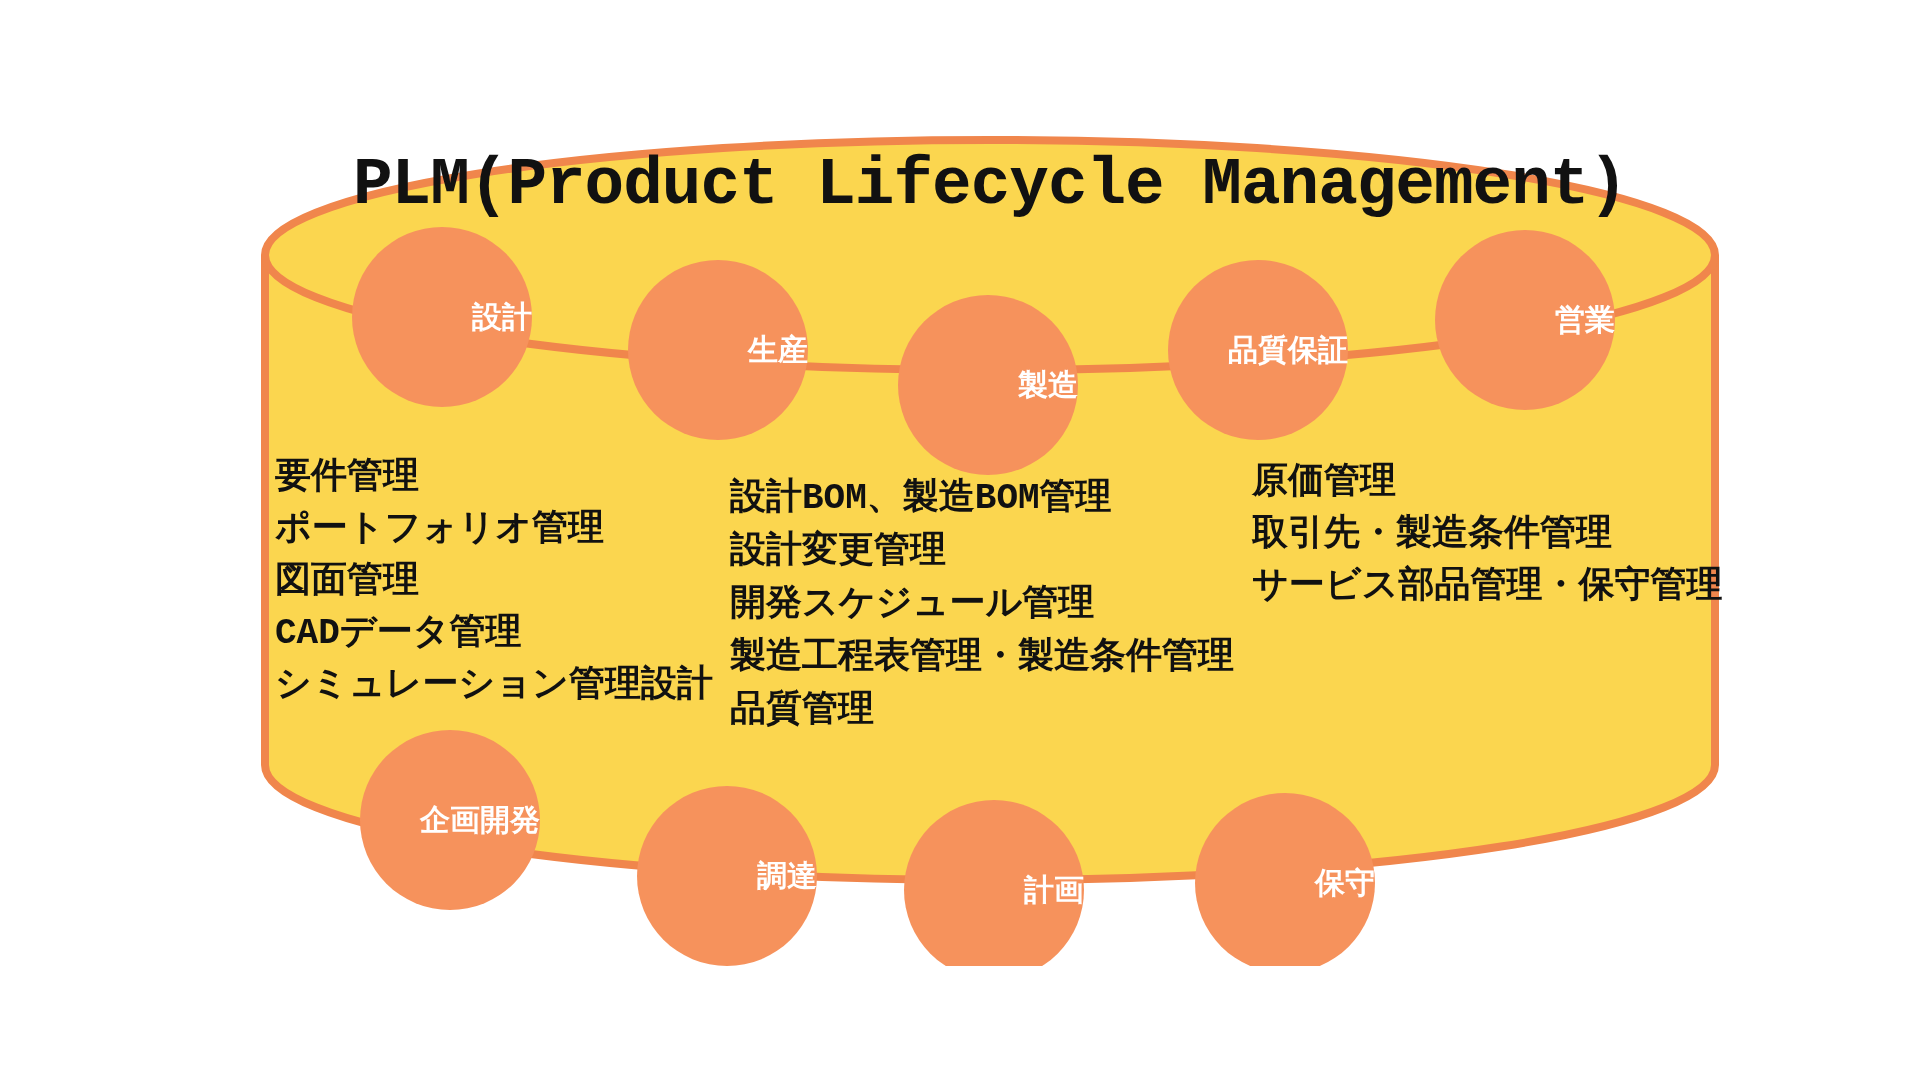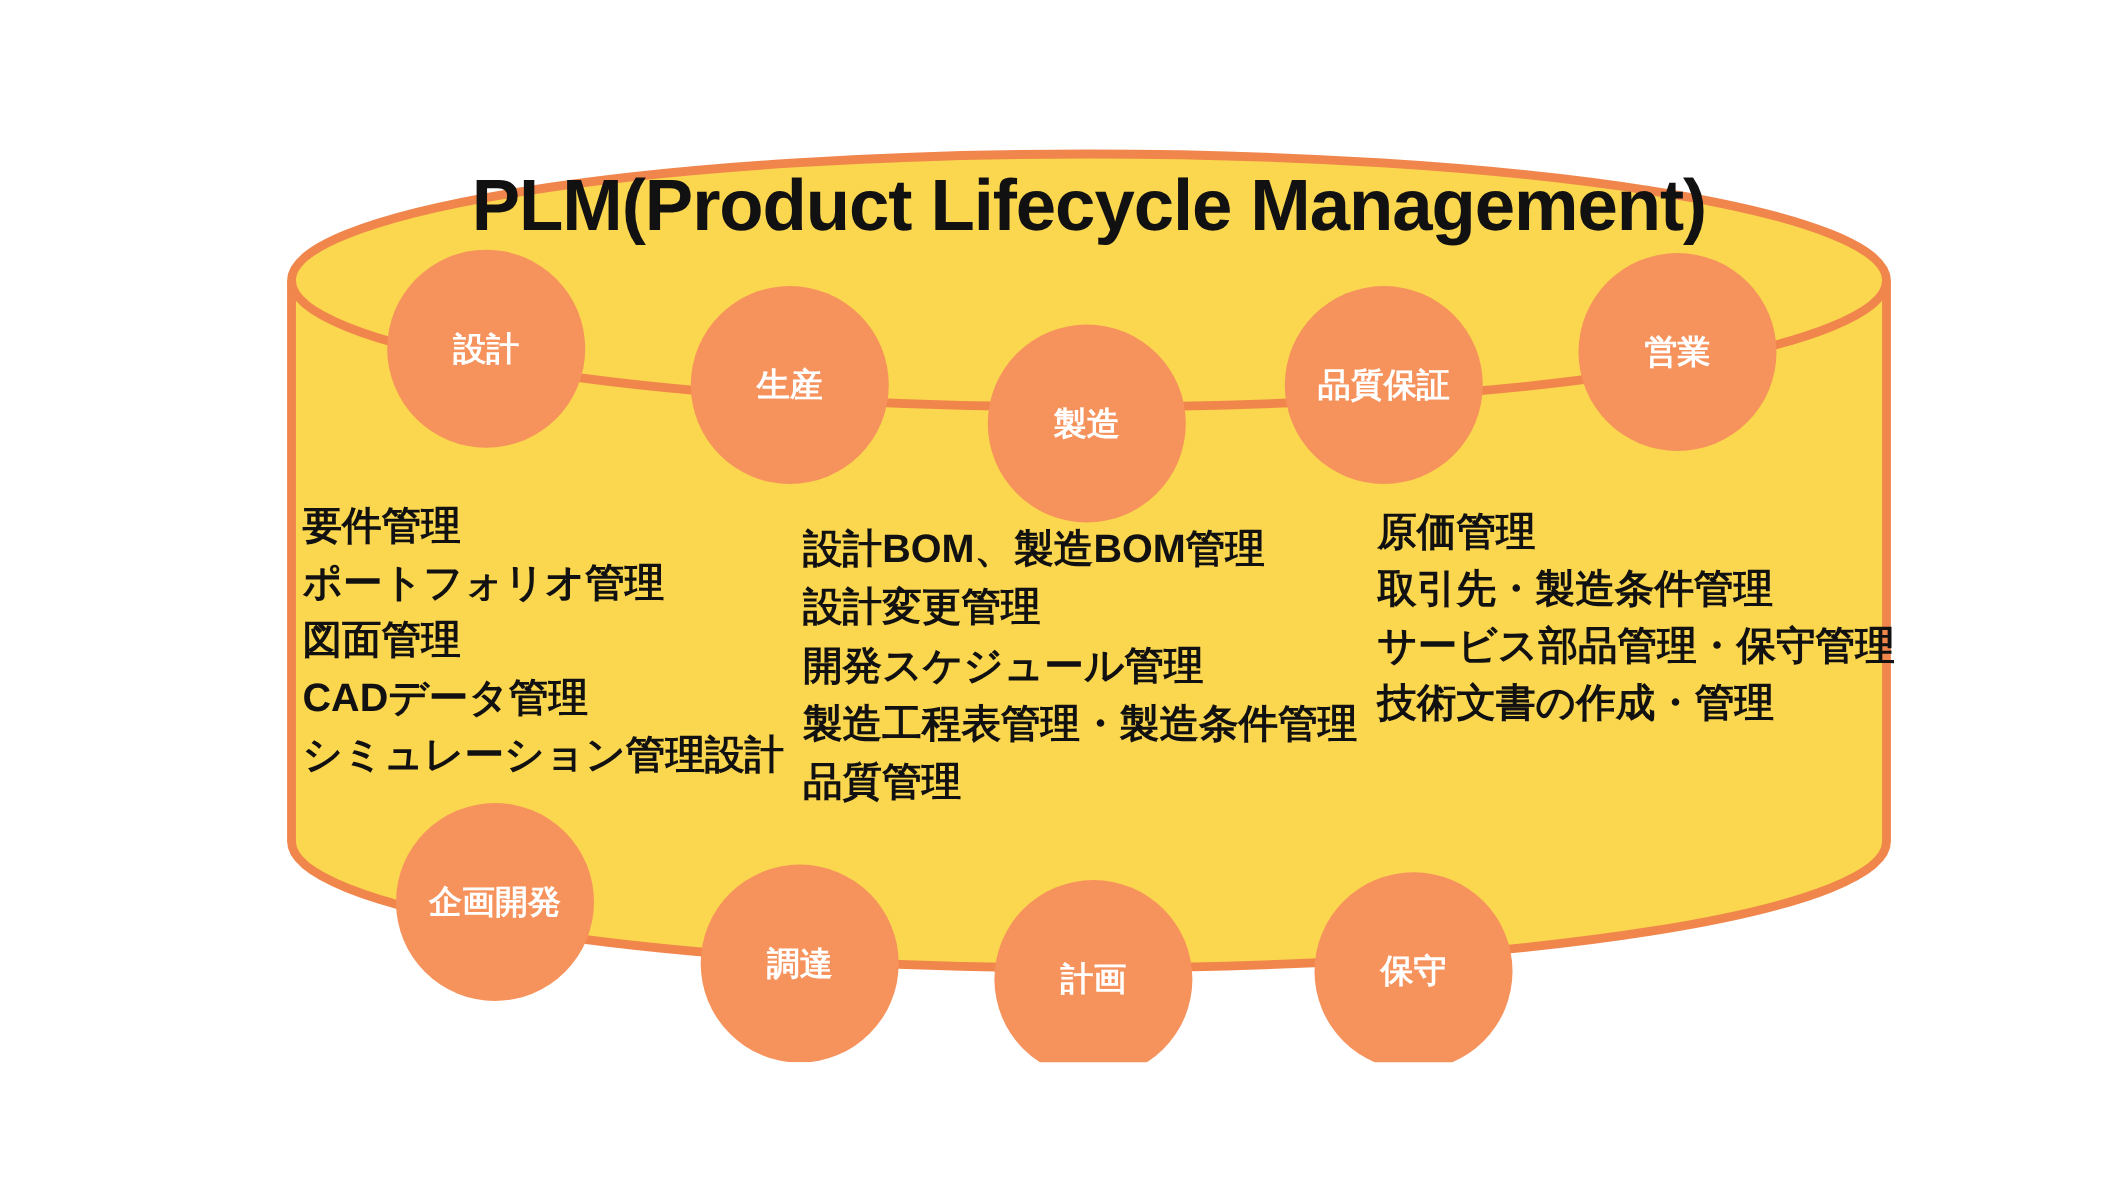--- a/index.html
+++ b/index.html
@@ -7,20 +7,21 @@
     padding: 0;
     background: #ffffff;
     font-family: "Liberation Sans", "DejaVu Sans", sans-serif;
   }
   .canvas {
     position: relative;
     width: 1920px;
     height: 966px;
     overflow: hidden;
     background: #ffffff;
+    font-family: Liberation Mono, monospace;
   }
   .cyl-svg {
     position: absolute;
     left: 0; top: 0;
     width: 1920px;
     height: 1080px;
   }
   .cyl-shape {
     fill: var(--yellow, #FBD64F);
     stroke: var(--stroke, #F0864C);
@@ -39,21 +40,21 @@
     color: var(--text, #111111);
   }
   .circle {
     position: absolute;
     width: 180px;
     height: 180px;
     border-radius: 50%;
     background: var(--circle, #F6925C);
     display: flex;
     align-items: center;
-    justify-content: center;
+    justify-content: flex-end;
   }
   .circle span {
     color: var(--circle_label, #ffffff);
     font-size: 30px;
     font-weight: bold;
     white-space: nowrap;
   }
   .list {
     position: absolute;
     color: var(--text, #111111);
@@ -118,16 +119,15 @@
     <div class="line">設計変更管理</div>
     <div class="line">開発スケジュール管理</div>
     <div class="line">製造工程表管理・製造条件管理</div>
     <div class="line">品質管理</div>
   </div>
 
   <div class="list" style="left:1252px;top:457px">
     <div class="line">原価管理</div>
     <div class="line">取引先・製造条件管理</div>
     <div class="line">サービス部品管理・保守管理</div>
-    <div class="line">技術文書の作成・管理</div>
   </div>
 
 </div>
 
 </body></html>

